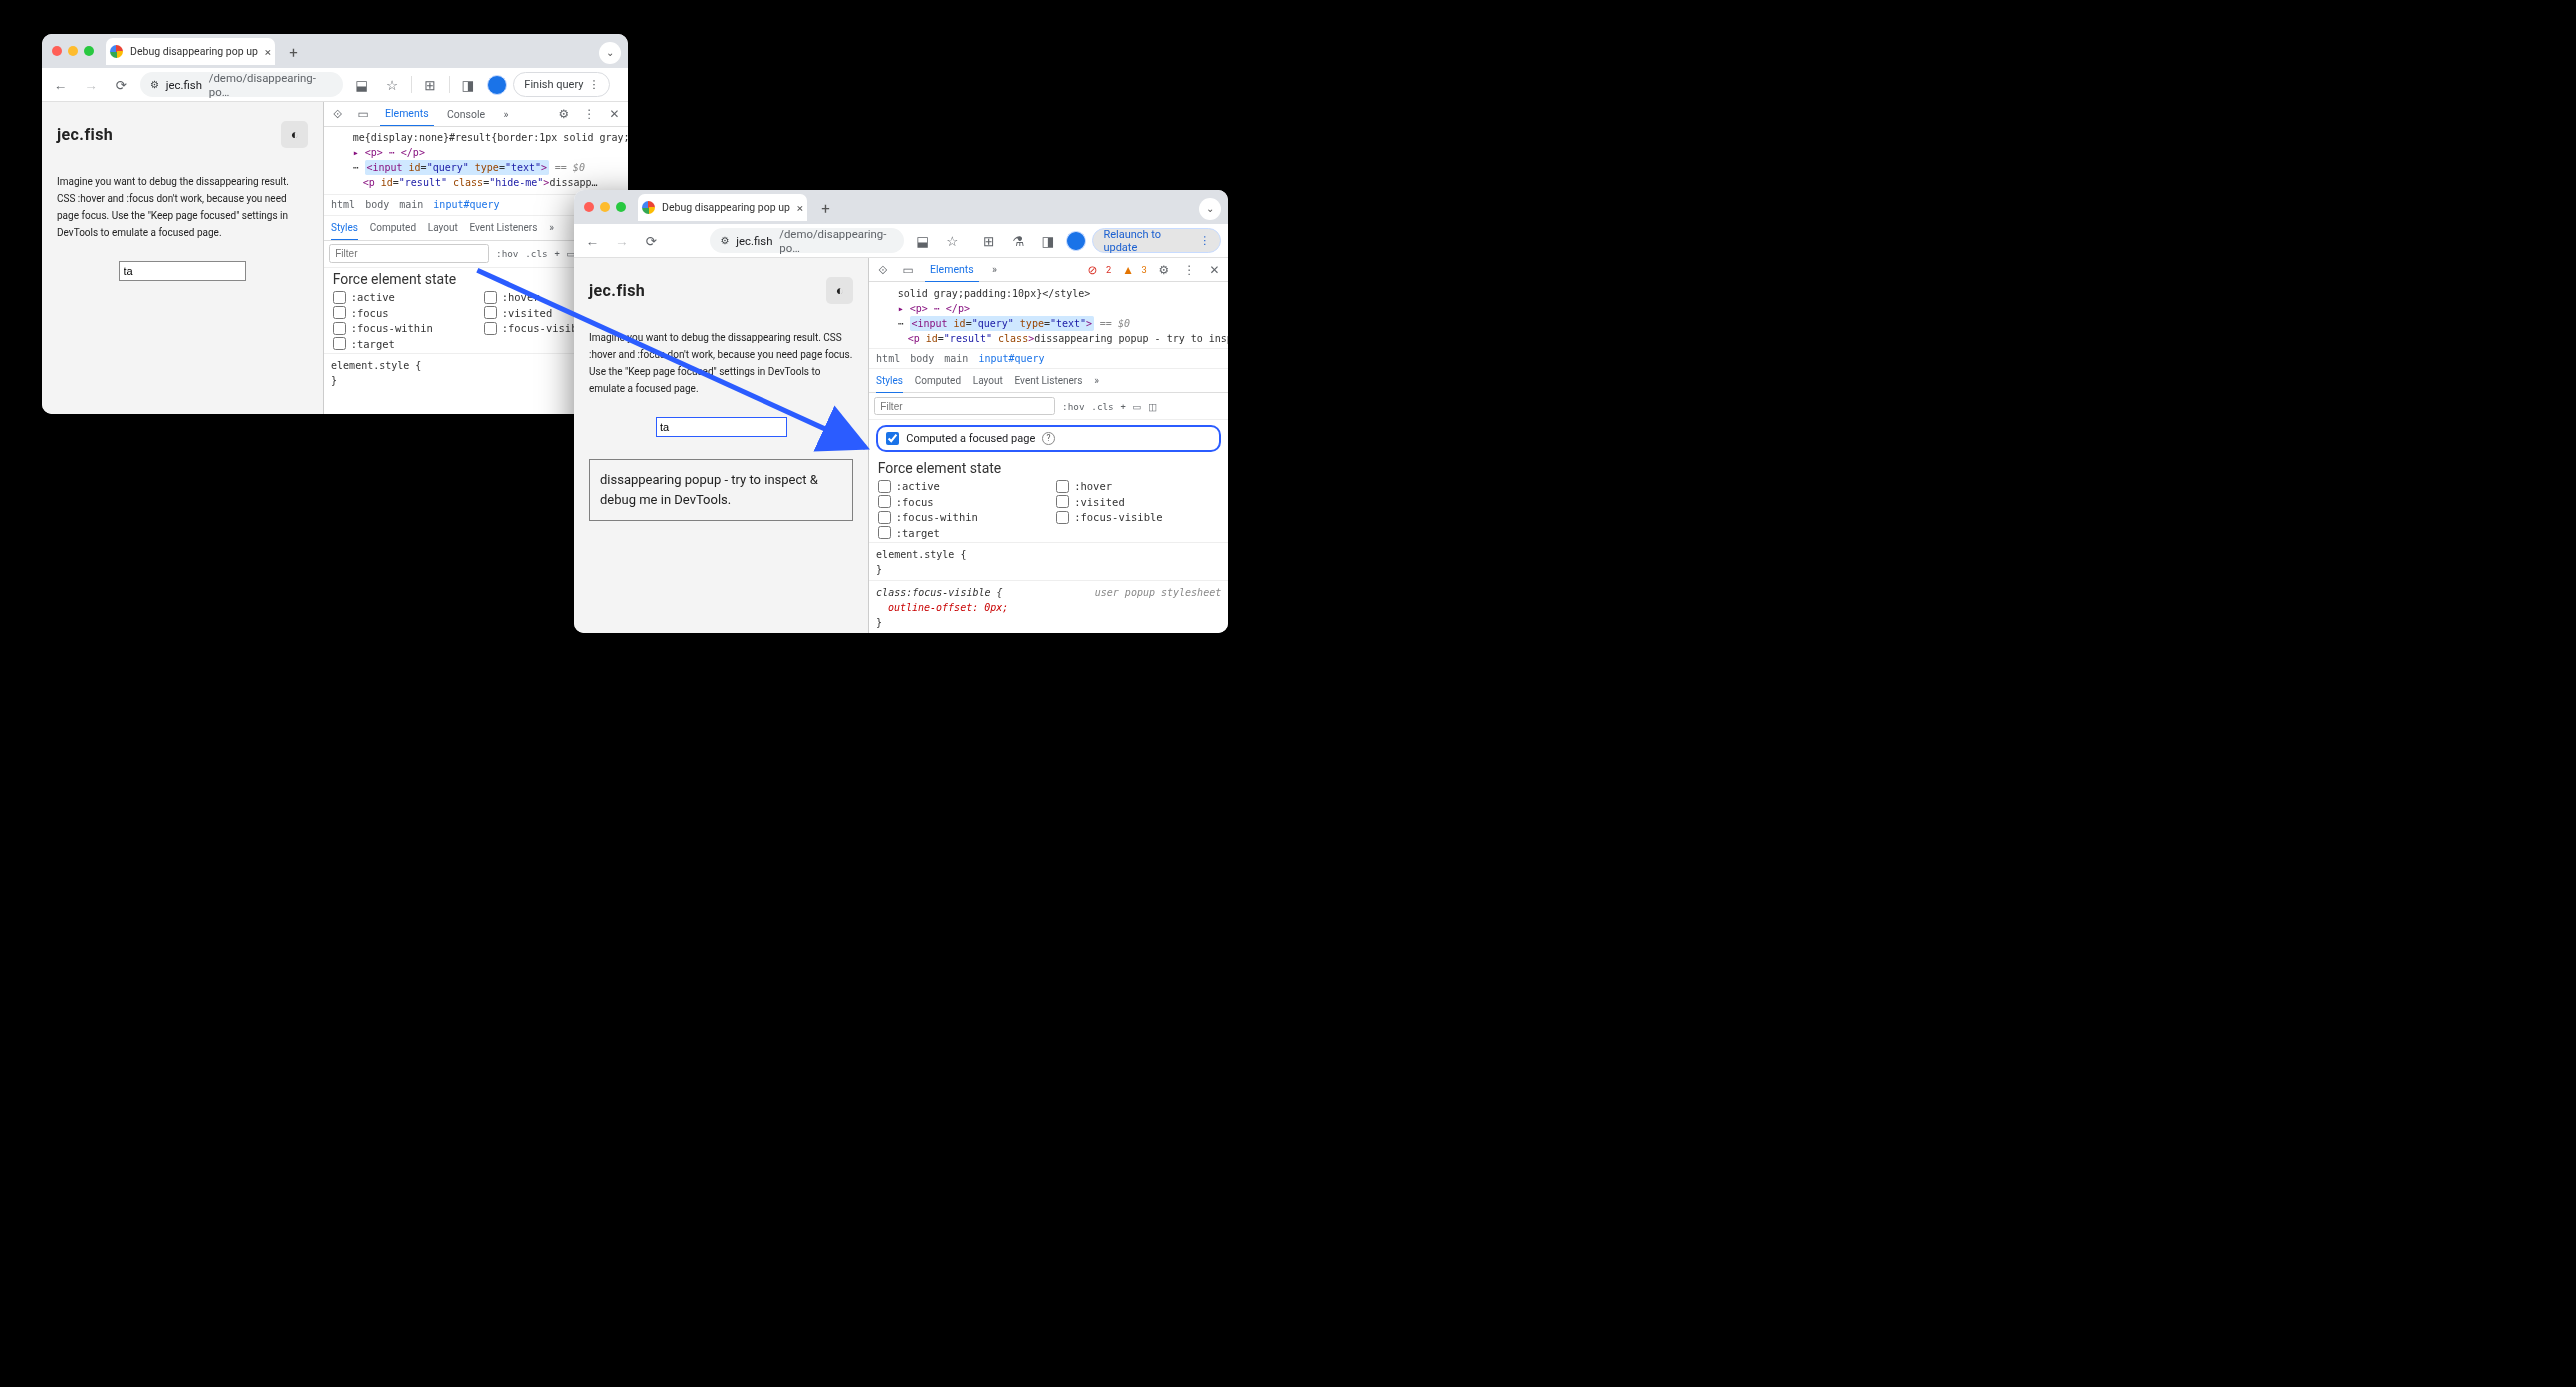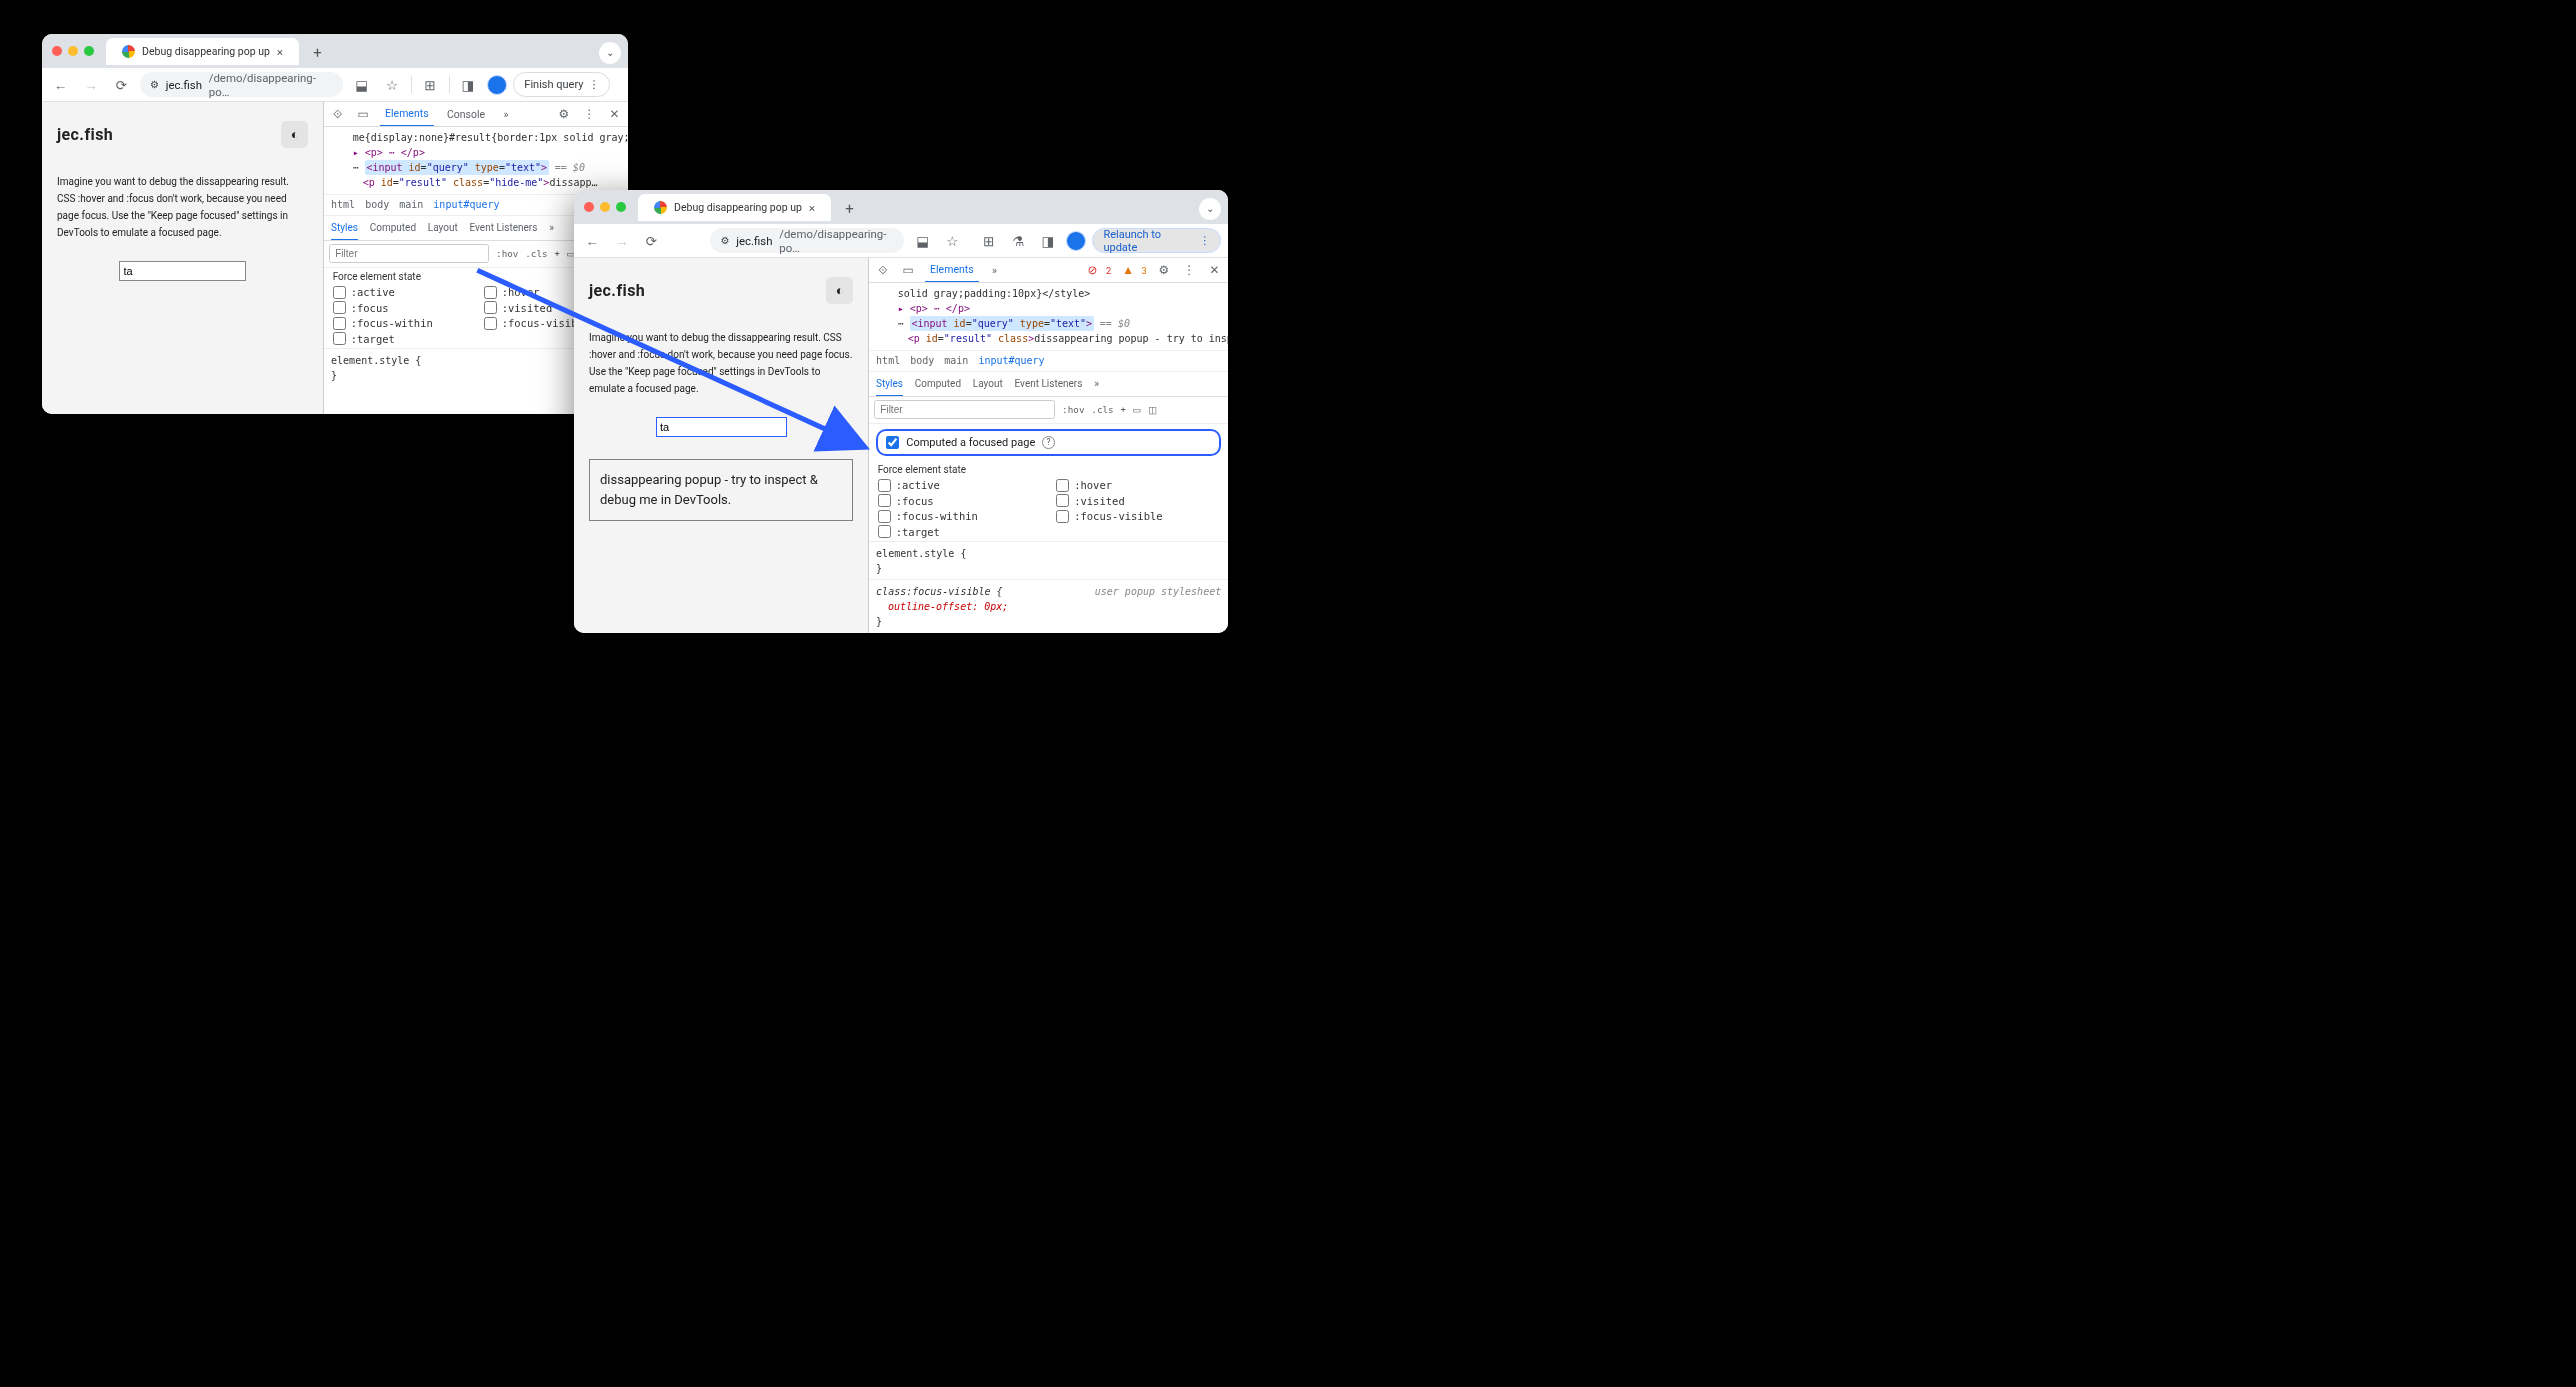--- a/index.html
+++ b/index.html
@@ -32,21 +32,21 @@
     display: flex;
     align-items: center;
     padding: 0 6.8px;
     gap: 6.8px;
   }
   .traffic { display:flex; gap:5.9px; padding-left:3.4px; padding-right:5px; }
   .dot { width:10px; height:10px; border-radius:50%; }
   .dot.r{background:#ff5f57}.dot.y{background:#febc2e}.dot.g{background:#28c840}
   .tab {
     background:#fff; border-radius:6.8px 6.8px 0 0; height:27px; display:flex; align-items:center;
-    padding:0 16px; gap:6.8px; font-size:10.5px; color:#333; margin-top:1px; max-width:194px;
+    padding:0 4px; gap:6.8px; font-size:10.5px; color:#333; margin-top:1px; max-width:194px;
   }
   .tab .x{color:#555;font-size:11.8px;cursor:pointer}
   .favicon{width:13.5px;height:13.5px;border-radius:50%;background:
     conic-gradient(#ea4335 0 90deg,#fbbc05 90deg 180deg,#34a853 180deg 270deg,#4285f4 270deg 360deg);}
   .newtab{width:23.6px;height:23.6px;border-radius:50%;display:flex;align-items:center;justify-content:center;color:#555;font-size:15px;margin-top:3.4px}
   .tabstrip .spacer{flex:1}
   .chev{width:22px;height:22px;border-radius:50%;background:#fff;display:flex;align-items:center;justify-content:center;color:#555;margin-top:3.4px;font-size:10px}
 
   
   .toolbar{height:34px;background:#fff;border-bottom:0.8px solid #e0e0e0;display:flex;align-items:center;padding:0 6.8px;gap:6.8px}
@@ -93,21 +93,21 @@
   .subtabs .t{color:#5f6368;cursor:pointer;height:100%;display:flex;align-items:center}
   .subtabs .t.active{color:#1a73e8;border-bottom:1.7px solid #1a73e8;margin-bottom:-0.8px}
   .filterrow{display:flex;align-items:center;height:27px;padding:0 5px;gap:6.8px;border-bottom:0.8px solid #eee}
   .filterrow input{flex:0 0 auto;width:160px;height:18.6px;border:0.8px solid #ccc;border-radius:2.5px;padding:0 5px;font-size:10px}
   .win2 .filterrow input{width:181px}
   .filterrow .mini{font-size:9.3px;color:#5f6368;cursor:pointer}
   .emubox{margin:5px 6.8px;border:2.5px solid #2b5cff;border-radius:10px;padding:5px 8.4px;display:flex;align-items:center;gap:6.8px;font-size:11px;color:#202124}
   .emubox input{accent-color:#1a73e8}
   .help{width:12.7px;height:12.7px;border:0.8px solid #888;border-radius:50%;font-size:8.4px;display:flex;align-items:center;justify-content:center;color:#555}
   .fstate{padding:3.4px 8.4px}
-  .fstate .hd{font-size:10px;color:#333;margin-bottom:3.4px}
+  .fstate .hd{font-size:14px;color:#333;margin-bottom:3.4px}
   .fgrid{display:grid;grid-template-columns:1fr 1fr;gap:2.5px 15px;font-size:10.5px}
   .fgrid label{display:flex;align-items:center;gap:5px}
   .fgrid input{accent-color:#777}
   .css{padding:3.4px 6.8px;font-size:10px;line-height:1.5;border-top:0.8px solid #eee}
   .css .sel{color:#333}
   .css .prop{color:#c80000;font-style:italic;margin-left:11.8px}
   .css .ua{color:#888;float:right;font-style:italic}
 
   
   .arrow{position:absolute;left:473px;top:266px;width:422px;height:194px;pointer-events:none;z-index:50}

